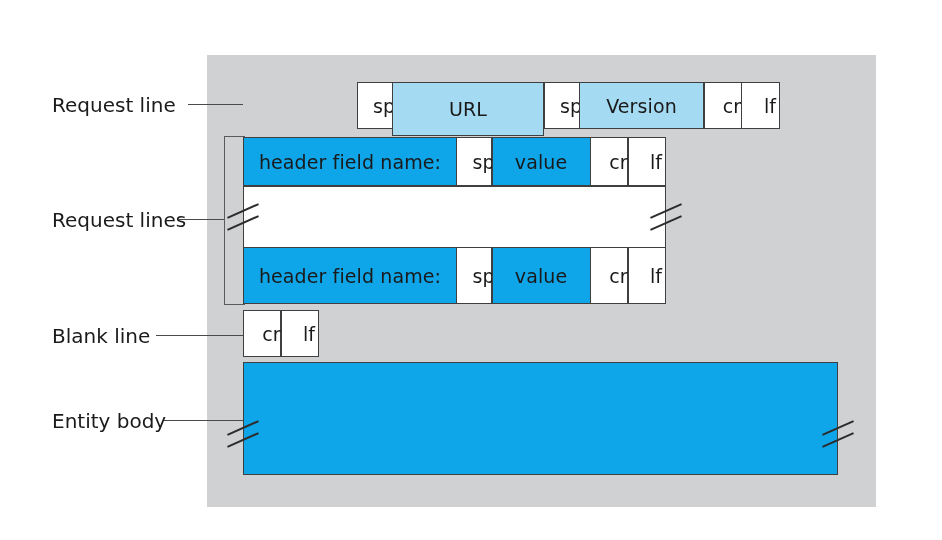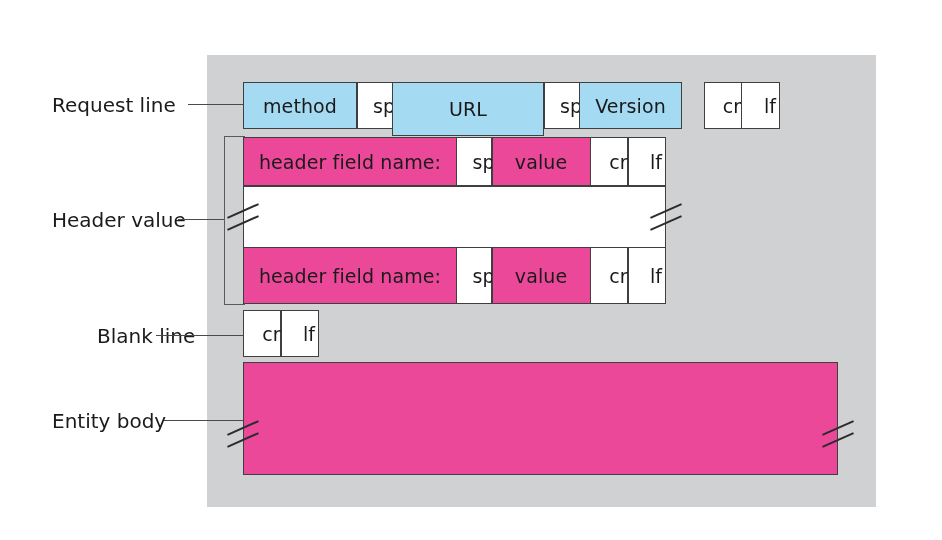--- a/index.html
+++ b/index.html
@@ -39,21 +39,21 @@
     border: 1.5px solid #3f3f3f;
     display: flex;
     align-items: center;
     justify-content: center;
     color: #1a1a1a;
     font-size: 19px;
     letter-spacing: 0.1px;
     white-space: nowrap;
   }
   .fill-strong { background: #a5daf3; }
-  .fill-light  { background: #ec4899; }
+  .fill-light  { background: #0ea5e9; }
   .fill-white  { background: #ffffff; padding-left: 19px; }
 
   
   .label {
     position: absolute;
     font-size: 20px;
     color: #1b1b1b;
     white-space: nowrap;
     text-align: right;
   }
@@ -96,36 +96,35 @@
 </head>
 <body>
 
 <div id="canvas">
 
   <div class="plate"></div>
 
   <div class="label" style="left:40px; top:93px;">Request line</div>
   <div class="leader" style="left:176px; top:104px; width:55px;"></div>
 
-  <div class="label" style="left:40px; top:208px;">Header value</div>
+  <div class="label" style="left:40px; top:208px;">Request lines</div>
   <div class="leader" style="left:166px; top:219px; width:46px;"></div>
 
-  <div class="label" style="left:40px; top:324px;margin-left:45px;">Blank line</div>
+  <div class="label" style="left:40px; top:324px;">Blank line</div>
   <div class="leader" style="left:144px; top:335px; width:87px;"></div>
 
   <div class="label" style="left:40px; top:409px;">Entity body</div>
   <div class="leader" style="left:152px; top:420px; width:79px;"></div>
 
   <div class="brace" style="left:212px; top:136px; width:21px; height:169px;"></div>
 
-  <div class="box fill-strong" style="left:231px; top:82px; width:114px; height:47px;">method</div>
   <div class="box fill-white" style="left:344.5px; top:82px; width:36px; height:47px;">sp</div>
   <div class="box fill-strong" style="left:380px; top:82px; width:152px; height:54px;">URL</div>
   <div class="box fill-white" style="left:531.5px; top:82px; width:36px; height:47px;">sp</div>
-  <div class="box fill-strong" style="left:567px; top:82px; width:103px; height:47px;">Version</div>
+  <div class="box fill-strong" style="left:567px; top:82px; width:125px; height:47px;">Version</div>
   <div class="box fill-white" style="left:691.5px; top:82px; width:38px; height:47px;">cr</div>
   <div class="box fill-white" style="left:729px; top:82px; width:39px; height:47px;">lf</div>
 
   <div class="box fill-light" style="left:231px; top:137px; width:214px; height:49px;">header field name:</div>
   <div class="box fill-white" style="left:444px; top:137px; width:36px; height:49px;">sp</div>
   <div class="box fill-light" style="left:479.5px; top:137px; width:99px; height:49px;">value</div>
   <div class="box fill-white" style="left:578px; top:137px; width:38px; height:49px;">cr</div>
   <div class="box fill-white" style="left:615.5px; top:137px; width:38px; height:49px;">lf</div>
 
   <div class="box fill-white" style="left:231px; top:185.5px; width:422.5px; height:62px;"></div>

